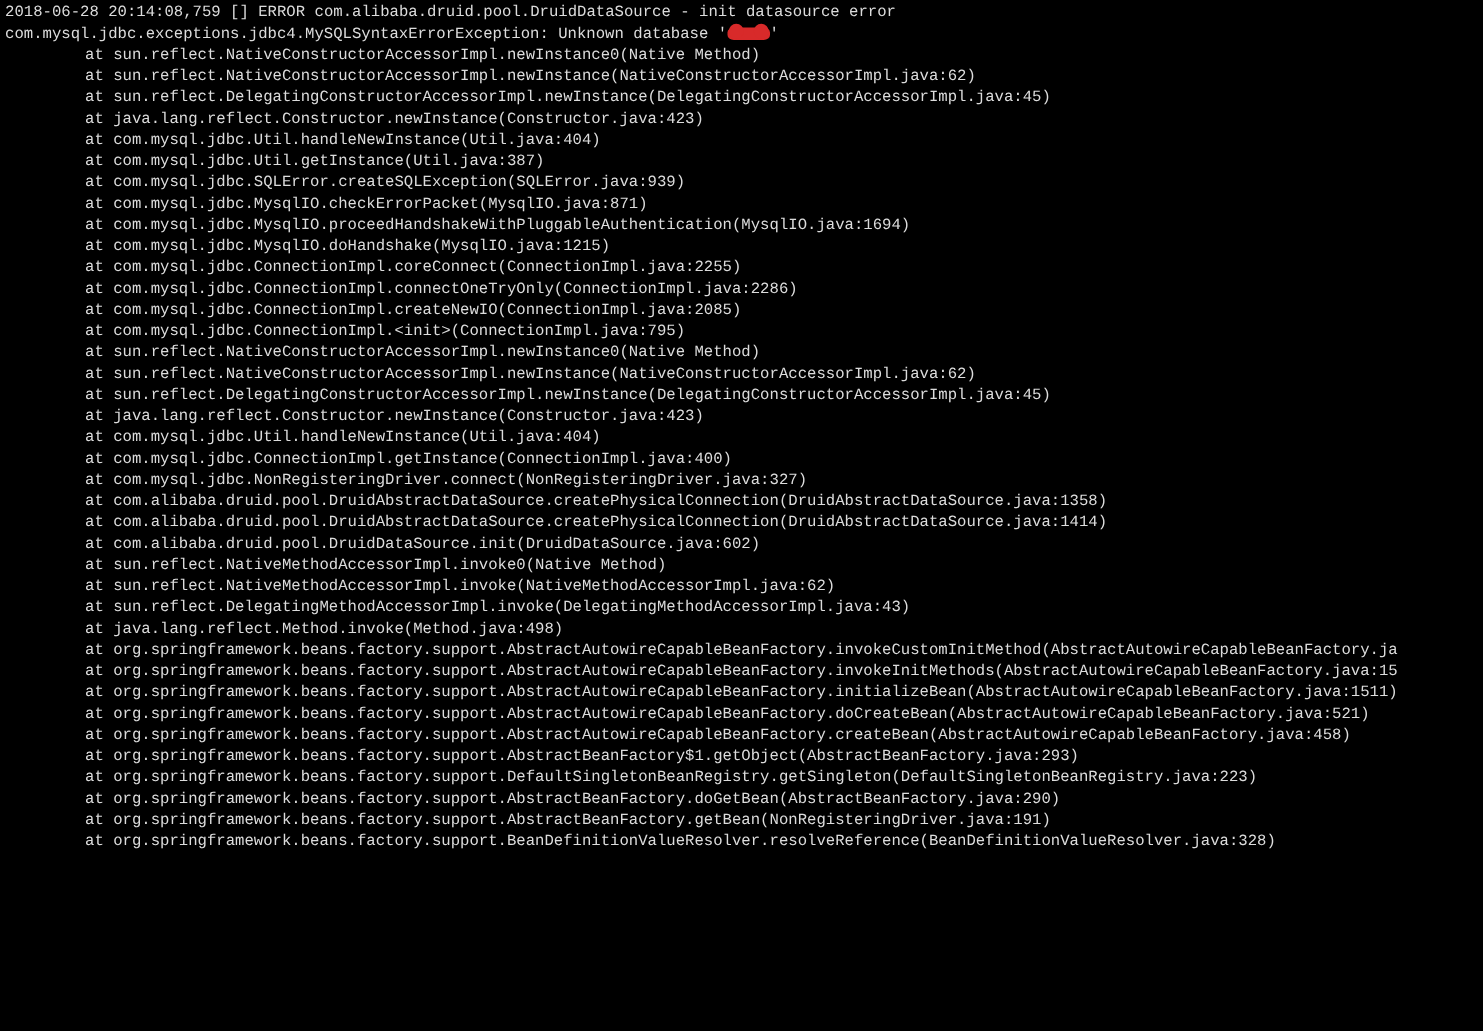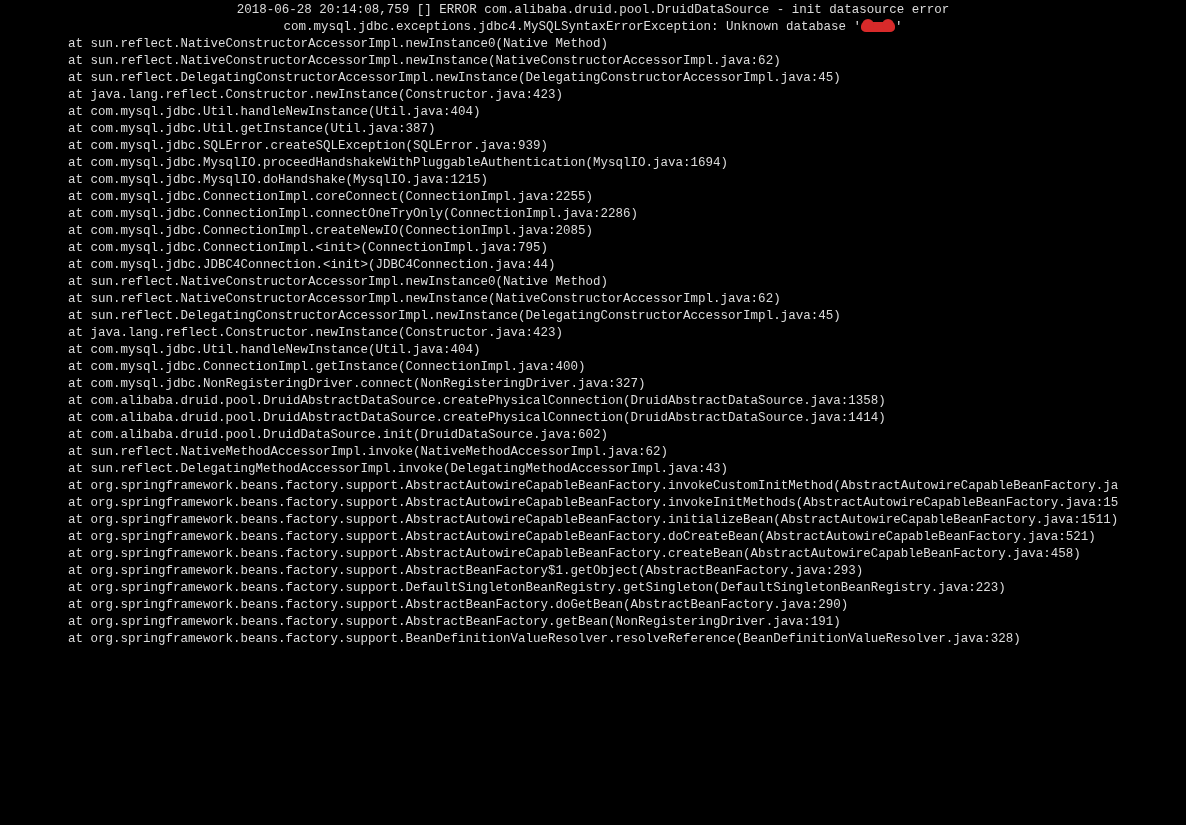--- a/index.html
+++ b/index.html
@@ -10,21 +10,20 @@
       font-size: 12.5px;
       line-height: 17px;
       white-space: nowrap;
       overflow-x: auto;
       padding: 2px 4px;
       width: 1186px;
       height: 825px;
     }
     .log-line {
       display: block;
-      text-align: center;
     }
     .stack-line {
       display: block;
       padding-left: 64px;
     }
     .redaction {
       display: inline-block;
       vertical-align: middle;
       width: 34px;
       height: 10px;
@@ -61,39 +60,41 @@
 </div>
 
 <div id="stack-container">
     <div class="stack-line"><span>at </span><span>sun.reflect.NativeConstructorAccessorImpl.newInstance0(Native Method)</span></div>
     <div class="stack-line"><span>at </span><span>sun.reflect.NativeConstructorAccessorImpl.newInstance(NativeConstructorAccessorImpl.java:62)</span></div>
     <div class="stack-line"><span>at </span><span>sun.reflect.DelegatingConstructorAccessorImpl.newInstance(DelegatingConstructorAccessorImpl.java:45)</span></div>
     <div class="stack-line"><span>at </span><span>java.lang.reflect.Constructor.newInstance(Constructor.java:423)</span></div>
     <div class="stack-line"><span>at </span><span>com.mysql.jdbc.Util.handleNewInstance(Util.java:404)</span></div>
     <div class="stack-line"><span>at </span><span>com.mysql.jdbc.Util.getInstance(Util.java:387)</span></div>
     <div class="stack-line"><span>at </span><span>com.mysql.jdbc.SQLError.createSQLException(SQLError.java:939)</span></div>
+    <div class="stack-line"><span>at </span><span>com.mysql.jdbc.MysqlIO.checkErrorPacket(MysqlIO.java:871)</span></div>
     <div class="stack-line"><span>at </span><span>com.mysql.jdbc.MysqlIO.proceedHandshakeWithPluggableAuthentication(MysqlIO.java:1694)</span></div>
     <div class="stack-line"><span>at </span><span>com.mysql.jdbc.MysqlIO.doHandshake(MysqlIO.java:1215)</span></div>
     <div class="stack-line"><span>at </span><span>com.mysql.jdbc.ConnectionImpl.coreConnect(ConnectionImpl.java:2255)</span></div>
     <div class="stack-line"><span>at </span><span>com.mysql.jdbc.ConnectionImpl.connectOneTryOnly(ConnectionImpl.java:2286)</span></div>
     <div class="stack-line"><span>at </span><span>com.mysql.jdbc.ConnectionImpl.createNewIO(ConnectionImpl.java:2085)</span></div>
     <div class="stack-line"><span>at </span><span>com.mysql.jdbc.ConnectionImpl.&lt;init&gt;(ConnectionImpl.java:795)</span></div>
-    <div class="stack-line"><span>at </span><span>com.mysql.jdbc.JDBC4Connection.&lt;init&gt;(JDBC4Connection.java:44)</span></div>
     <div class="stack-line"><span>at </span><span>sun.reflect.NativeConstructorAccessorImpl.newInstance0(Native Method)</span></div>
     <div class="stack-line"><span>at </span><span>sun.reflect.NativeConstructorAccessorImpl.newInstance(NativeConstructorAccessorImpl.java:62)</span></div>
     <div class="stack-line"><span>at </span><span>sun.reflect.DelegatingConstructorAccessorImpl.newInstance(DelegatingConstructorAccessorImpl.java:45)</span></div>
     <div class="stack-line"><span>at </span><span>java.lang.reflect.Constructor.newInstance(Constructor.java:423)</span></div>
     <div class="stack-line"><span>at </span><span>com.mysql.jdbc.Util.handleNewInstance(Util.java:404)</span></div>
     <div class="stack-line"><span>at </span><span>com.mysql.jdbc.ConnectionImpl.getInstance(ConnectionImpl.java:400)</span></div>
     <div class="stack-line"><span>at </span><span>com.mysql.jdbc.NonRegisteringDriver.connect(NonRegisteringDriver.java:327)</span></div>
     <div class="stack-line"><span>at </span><span>com.alibaba.druid.pool.DruidAbstractDataSource.createPhysicalConnection(DruidAbstractDataSource.java:1358)</span></div>
     <div class="stack-line"><span>at </span><span>com.alibaba.druid.pool.DruidAbstractDataSource.createPhysicalConnection(DruidAbstractDataSource.java:1414)</span></div>
     <div class="stack-line"><span>at </span><span>com.alibaba.druid.pool.DruidDataSource.init(DruidDataSource.java:602)</span></div>
+    <div class="stack-line"><span>at </span><span>sun.reflect.NativeMethodAccessorImpl.invoke0(Native Method)</span></div>
     <div class="stack-line"><span>at </span><span>sun.reflect.NativeMethodAccessorImpl.invoke(NativeMethodAccessorImpl.java:62)</span></div>
     <div class="stack-line"><span>at </span><span>sun.reflect.DelegatingMethodAccessorImpl.invoke(DelegatingMethodAccessorImpl.java:43)</span></div>
+    <div class="stack-line"><span>at </span><span>java.lang.reflect.Method.invoke(Method.java:498)</span></div>
     <div class="stack-line"><span>at </span><span>org.springframework.beans.factory.support.AbstractAutowireCapableBeanFactory.invokeCustomInitMethod(AbstractAutowireCapableBeanFactory.ja</span></div>
     <div class="stack-line"><span>at </span><span>org.springframework.beans.factory.support.AbstractAutowireCapableBeanFactory.invokeInitMethods(AbstractAutowireCapableBeanFactory.java:15</span></div>
     <div class="stack-line"><span>at </span><span>org.springframework.beans.factory.support.AbstractAutowireCapableBeanFactory.initializeBean(AbstractAutowireCapableBeanFactory.java:1511)</span></div>
     <div class="stack-line"><span>at </span><span>org.springframework.beans.factory.support.AbstractAutowireCapableBeanFactory.doCreateBean(AbstractAutowireCapableBeanFactory.java:521)</span></div>
     <div class="stack-line"><span>at </span><span>org.springframework.beans.factory.support.AbstractAutowireCapableBeanFactory.createBean(AbstractAutowireCapableBeanFactory.java:458)</span></div>
     <div class="stack-line"><span>at </span><span>org.springframework.beans.factory.support.AbstractBeanFactory$1.getObject(AbstractBeanFactory.java:293)</span></div>
     <div class="stack-line"><span>at </span><span>org.springframework.beans.factory.support.DefaultSingletonBeanRegistry.getSingleton(DefaultSingletonBeanRegistry.java:223)</span></div>
     <div class="stack-line"><span>at </span><span>org.springframework.beans.factory.support.AbstractBeanFactory.doGetBean(AbstractBeanFactory.java:290)</span></div>
     <div class="stack-line"><span>at </span><span>org.springframework.beans.factory.support.AbstractBeanFactory.getBean(NonRegisteringDriver.java:191)</span></div>
     <div class="stack-line"><span>at </span><span>org.springframework.beans.factory.support.BeanDefinitionValueResolver.resolveReference(BeanDefinitionValueResolver.java:328)</span></div>

